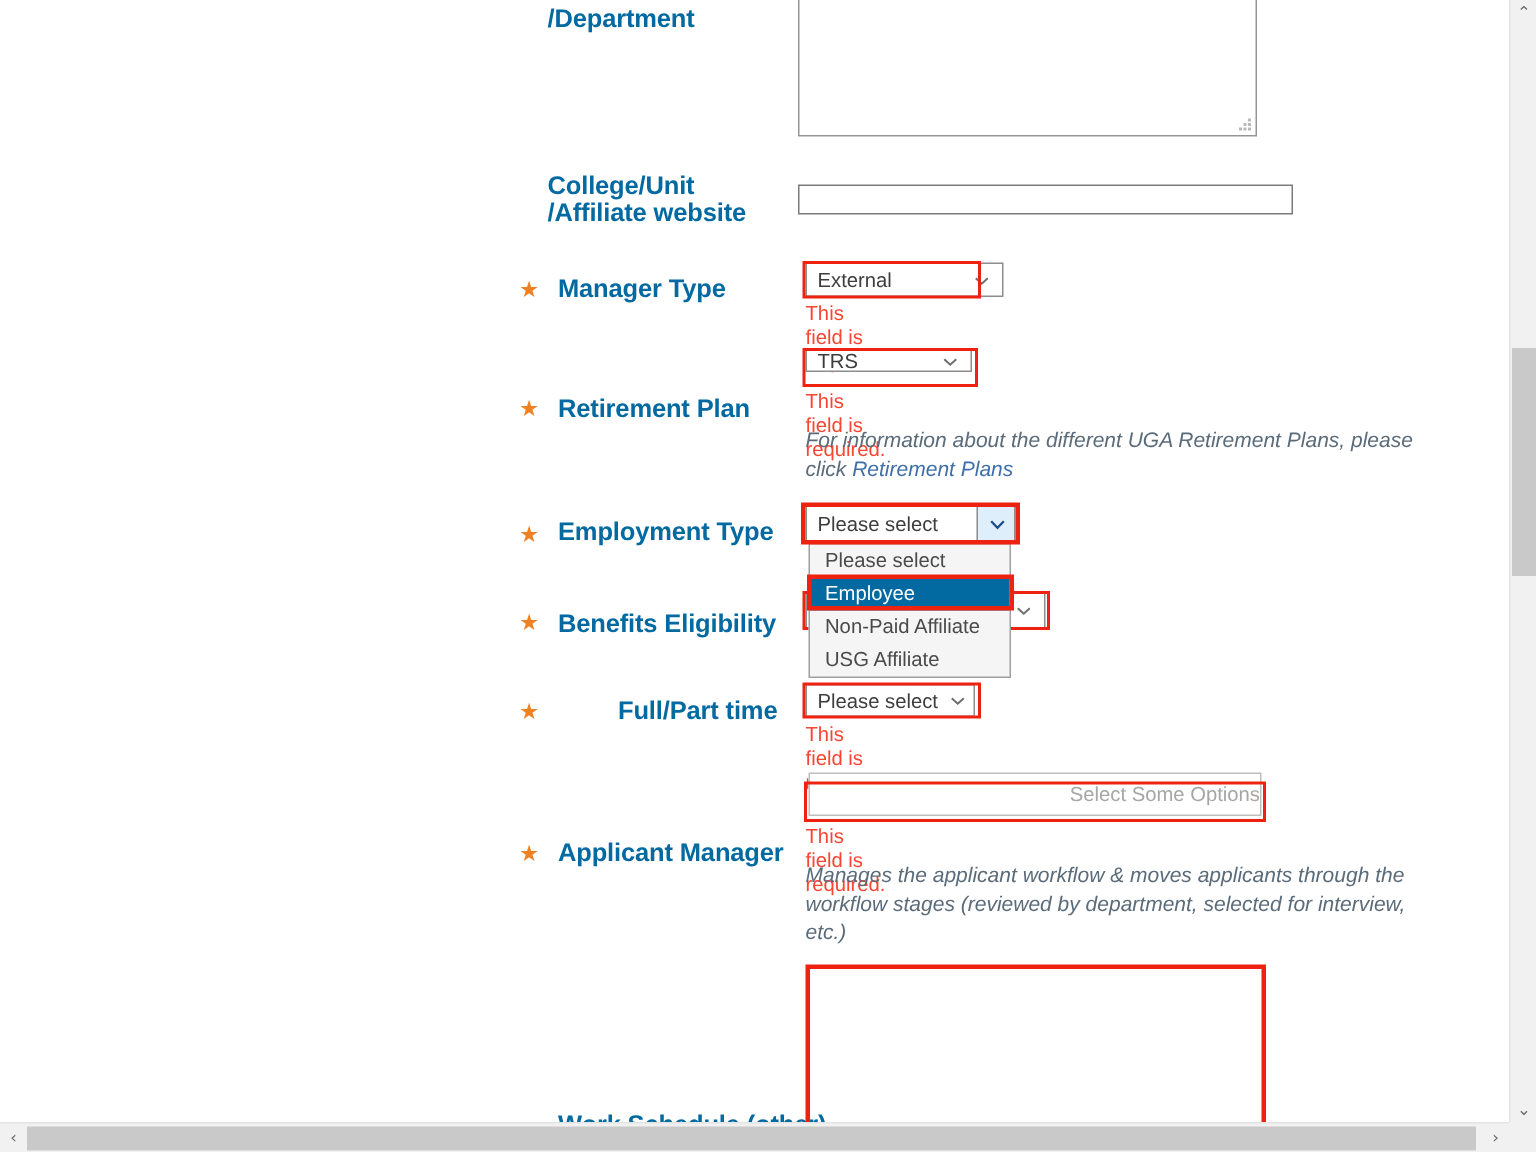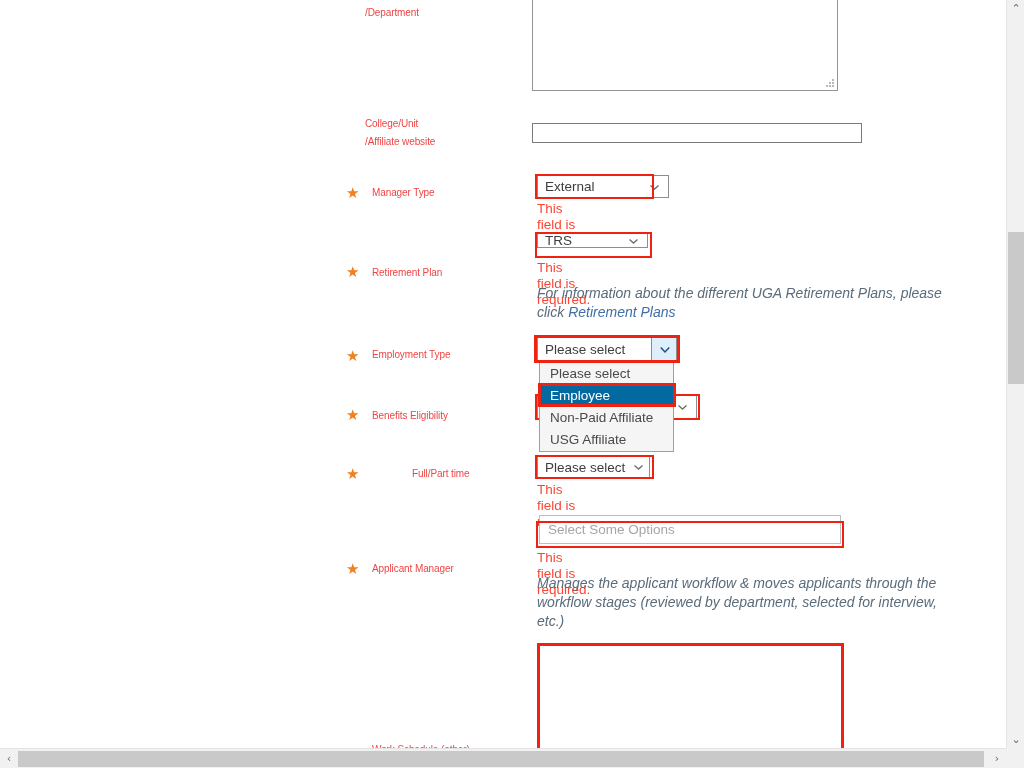--- a/index.html
+++ b/index.html
@@ -27,23 +27,23 @@
     height: 748px;
     overflow: hidden;
     background: #ffffff;
   }
 
   
   .row { position: absolute; }
 
   .field-label {
     position: absolute;
-    color: #ef4444;
-    font-weight: normal;
-    font-size: 10px;
+    color: #0369a1;
+    font-weight: bold;
+    font-size: 17px;
     line-height: 18px;
     letter-spacing: -0.1px;
   }
 
   .req-star {
     position: absolute;
     color: #f08122;
     font-size: 15px;
     line-height: 15px;
     font-family: "DejaVu Sans", sans-serif;
@@ -143,20 +143,21 @@
 
   
   .multiselect {
     position: absolute;
     background: #ffffff;
     border: 1px solid #bfbfbf;
     box-sizing: border-box;
     display: flex;
     align-items: center;
     padding-left: 8px;
+    justify-content: flex-end;
   }
   .multiselect .ph {
     color: #a6a6a6;
     font-size: 13.5px;
     font-family: "Liberation Sans", sans-serif;
   }
 
   
   .dropdown-list {
     position: absolute;

